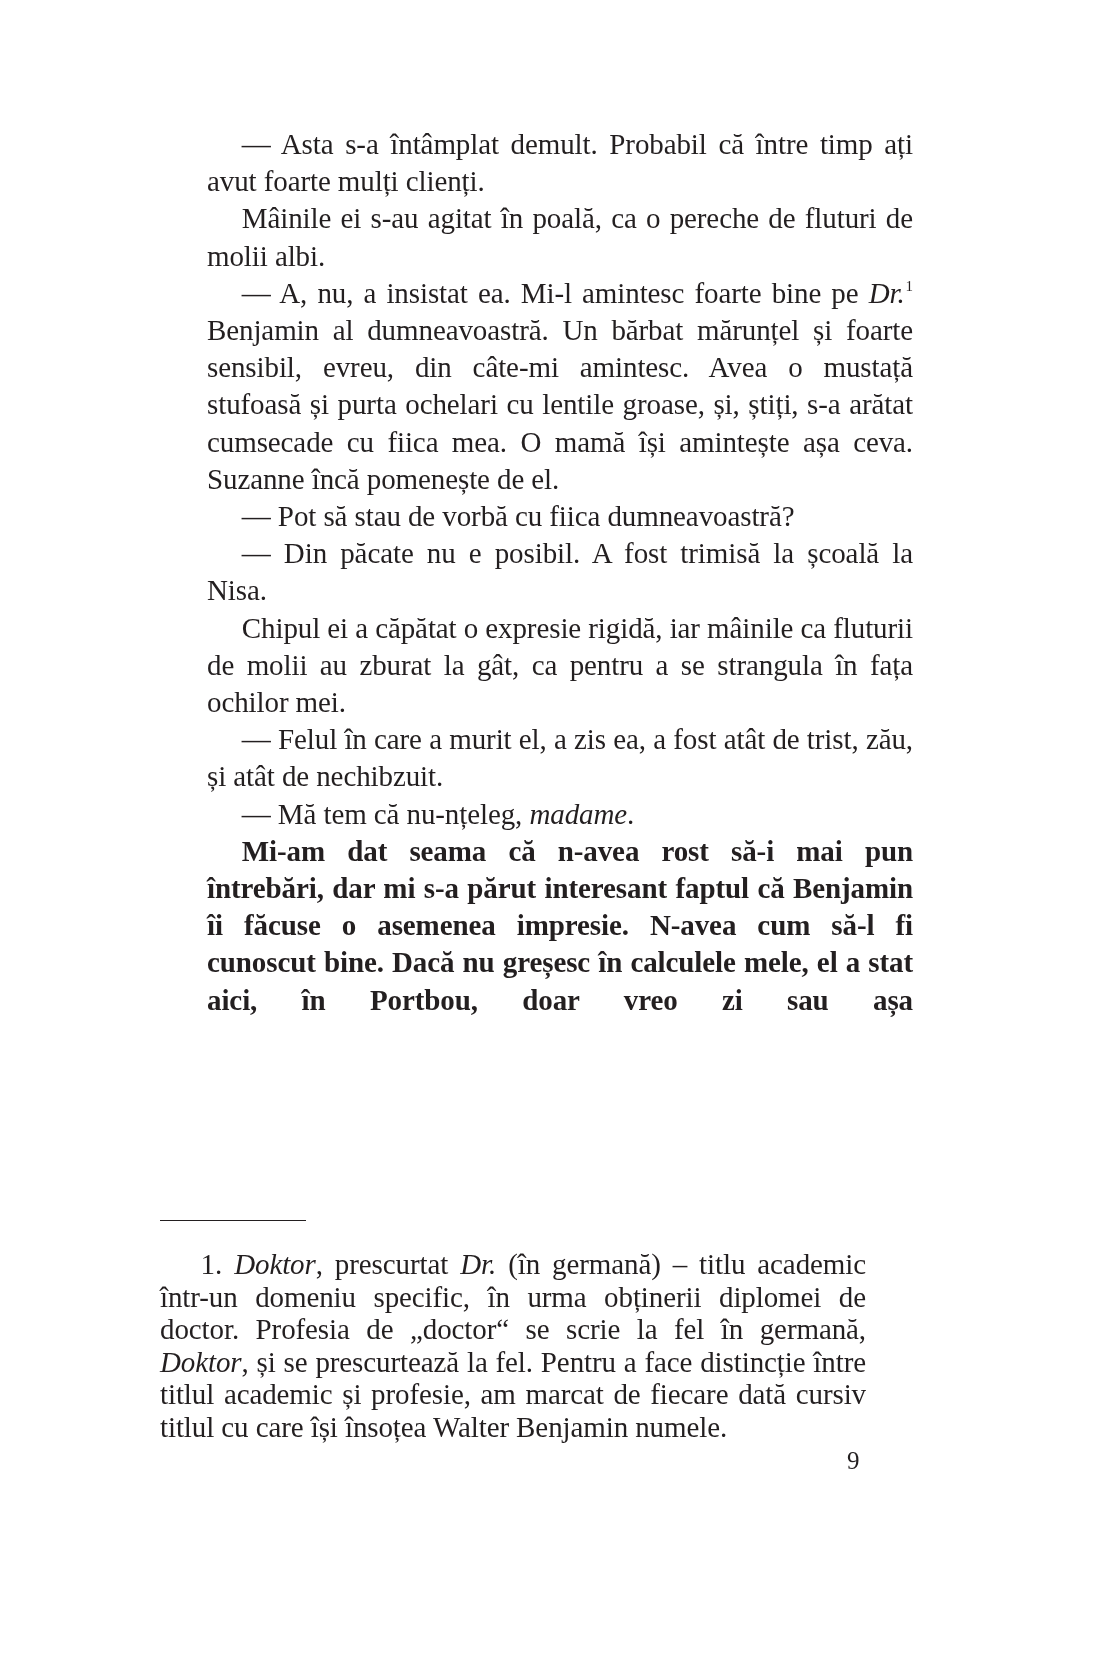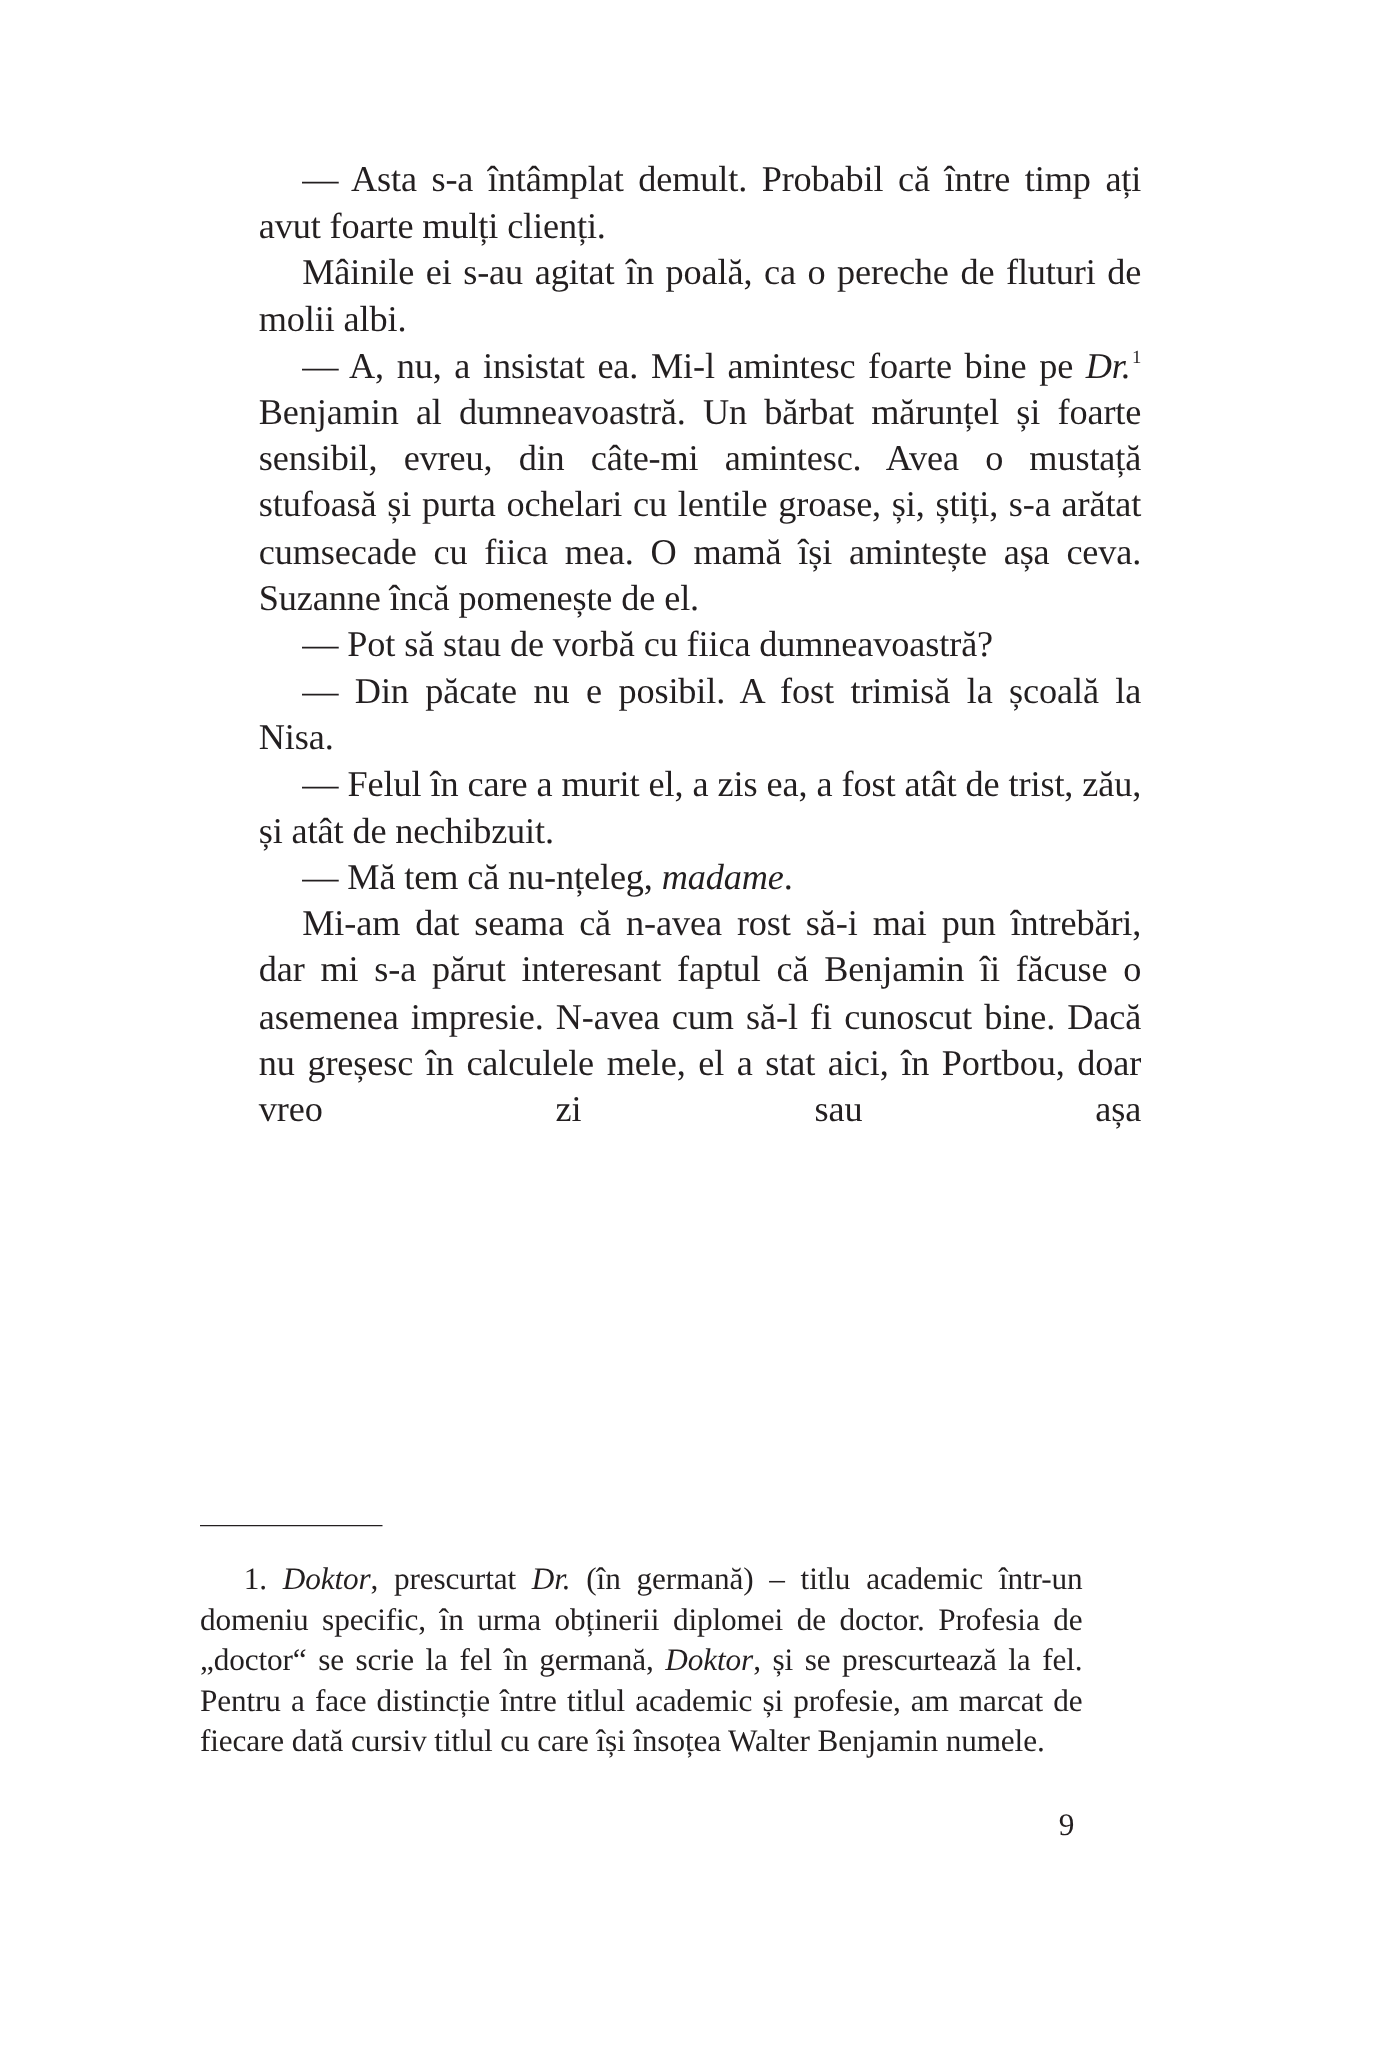--- a/index.html
+++ b/index.html
@@ -26,20 +26,21 @@
       margin: 0;
       font-size: 29px;
       line-height: 37.2px;
       text-align: justify;
       text-indent: 1.2em;
       letter-spacing: -0.1px;
       hyphens: manual;
     }
     .body-text p.last-line-justify {
       text-align-last: justify;
+      font-weight: bold;
     }
     sup.fn-ref {
       font-size: 15px;
       line-height: 0;
       vertical-align: 12px;
       margin-left: 1px;
     }
     .footnote-rule {
       position: absolute;
       left: 160px;
@@ -49,21 +50,21 @@
       border-top: 1.5px solid #231f20;
     }
     .footnotes {
       position: absolute;
       left: 160px;
       top: 1248px;
       width: 706px;
     }
     .footnotes p {
       margin: 0;
-      font-size: 25px;
+      font-size: 29px;
       line-height: 32.5px;
       text-align: justify;
       text-indent: 1.4em;
       letter-spacing: -0.1px;
     }
     .page-number {
       position: absolute;
       left: 847px;
       top: 1446px;
       font-size: 25px;
@@ -73,20 +74,21 @@
   </style>
 </head>
 <body>
 
 <div class="page body-text">
   <p><span>— Asta s-a întâmplat demult. Probabil că între timp ați avut foarte mulți clienți.</span></p>
   <p><span>Mâinile ei s-au agitat în poală, ca o pereche de fluturi de molii albi.</span></p>
   <p><span>— A, nu, a insistat ea. Mi-l amintesc foarte bine pe </span><em>Dr.</em><sup class="fn-ref">1</sup><span> Benjamin al dumneavoastră. Un bărbat mărunțel și foarte sensibil, evreu, din câte-mi amintesc. Avea o mustață stufoasă și purta ochelari cu lentile groase, și, știți, s-a arătat cumsecade cu fiica mea. O mamă își amintește așa ceva. Suzanne încă pomenește de el.</span></p>
   <p><span>— Pot să stau de vorbă cu fiica dumneavoastră?</span></p>
   <p><span>— Din păcate nu e posibil. A fost trimisă la școală la Nisa.</span></p>
+  <p><span>Chipul ei a căpătat o expresie rigidă, iar mâinile ca fluturii de molii au zburat la gât, ca pentru a se strangula în fața ochi­lor mei.</span></p>
   <p><span>— Felul în care a murit el, a zis ea, a fost atât de trist, zău, și atât de nechibzuit.</span></p>
   <p><span>— Mă tem că nu-nțeleg, </span><em>madame</em><span>.</span></p>
   <p class="last-line-justify"><span>Mi-am dat seama că n-avea rost să-i mai pun întrebări, dar mi s-a părut interesant faptul că Benjamin îi făcuse o asemenea impresie. N-avea cum să-l fi cunoscut bine. Dacă nu greșesc în calculele mele, el a stat aici, în Portbou, doar vreo zi sau așa</span></p>
 </div>
 
 <div class="footnote-rule"></div>
 
 <div class="footnotes">
   <p><span>1. </span><em>Doktor</em><span>, prescurtat </span><em>Dr.</em><span> (în germană) – titlu academic într-un domeniu specific, în urma obținerii diplomei de doctor. Profesia de „doctor“ se scrie la fel în germană, </span><em>Doktor</em><span>, și se prescurtează la fel. Pentru a face distincție între titlul academic și profesie, am marcat de fiecare dată cursiv titlul cu care își însoțea Walter Benjamin numele.</span></p>
 </div>

